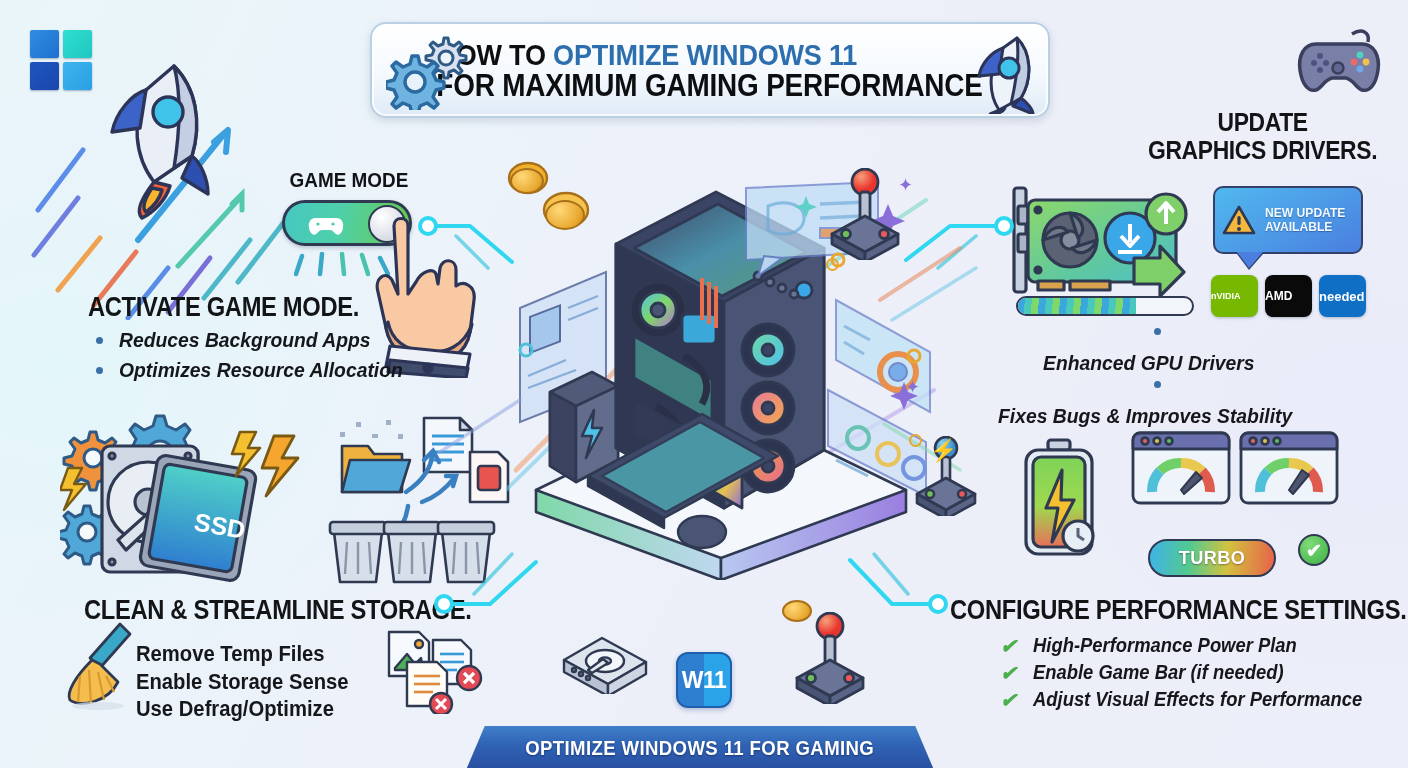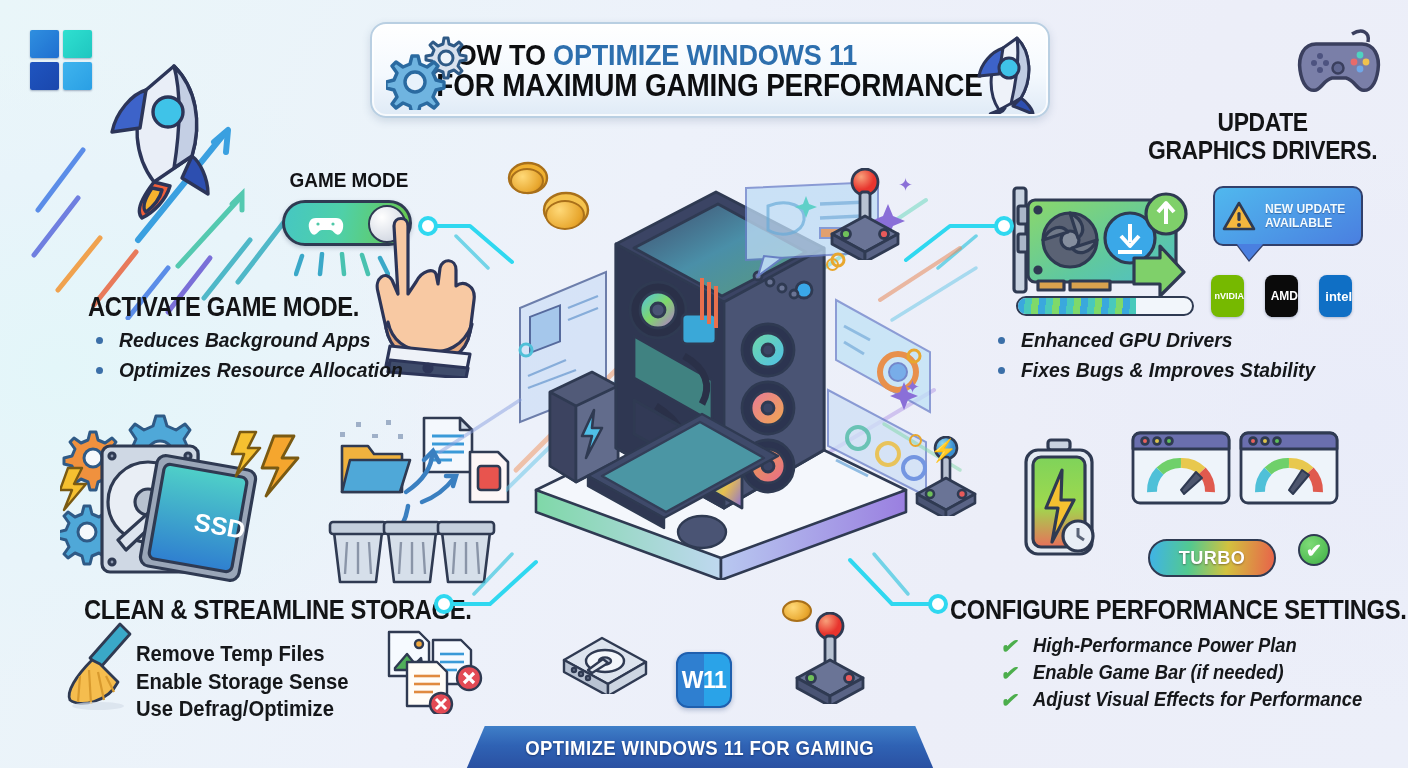--- a/index.html
+++ b/index.html
@@ -87,21 +87,21 @@
   
   #s1-head { left: 88px; top: 292px; font-size: 27px; }
   #s1-list { left: 96px; top: 328px; }
   #s1-list .bullet-row { margin-bottom: 6px; }
   #s1-list .cond-body { font-size: 21px; }
 
   
   #s2-head { left: 1148px; top: 108px; text-align:center; font-size: 26px; line-height: 1.08; }
   #s2-head span { display:block; transform: scaleX(.88); }
   #s2-list { left: 998px; top: 328px; }
-  #s2-list .bullet-row { margin-bottom: 6px; }
+  #s2-list .bullet-row { margin-bottom: 6px; flex-direction: column; }
   #s2-list .cond-body { font-size: 21px; }
 
   
   #s3-head { left: 84px; top: 595px; font-size: 27px; }
   #s3-list { left: 136px; top: 640px; }
   #s3-list .cond-body { font-size: 22px; line-height: 1.26; }
 
   
   #s4-head { left: 950px; top: 595px; font-size: 27px; }
   #s4-list { left: 1000px; top: 634px; }
@@ -148,35 +148,35 @@
   #gpu-card { left: 1008px; top: 180px; width: 190px; height: 130px; }
   #gpu-bar {
     left: 1016px; top: 296px; width: 178px; height: 20px; border-radius: 10px;
     background:#f2f6fb; border: 2.5px solid #2f3a52; overflow:hidden;
   }
   #gpu-bar i {
     display:block; height:100%; width: 68%;
     background: repeating-linear-gradient(95deg,#3aa8dd 0 7px,#49c9bb 7px 14px,#7fd96a 14px 21px);
   }
   #bubble {
-    left: 1213px; top: 186px; width: 150px; height: 60px; border-radius: 10px;
+    left: 1213px; top: 186px; width: 150px; height: 68px; border-radius: 10px;
     background: linear-gradient(150deg,#50b8ee 0%,#4a7fe0 100%);
     border: 2.5px solid #32406b;
     display:flex; align-items:center; gap:6px; padding: 0 7px;
   }
   #bubble::after {
     content:""; position:absolute; left: 22px; bottom: -16px;
     border-left: 12px solid transparent; border-right: 14px solid transparent;
     border-top: 16px solid #4a7fe0;
     filter: drop-shadow(0 2px 0 #32406b);
   }
   #bubble-txt { color:#f2fbff; font-weight:bold; font-size:13px; line-height:1.1;
       transform: scaleX(.93); text-shadow: 0 1px 1px rgba(10,30,80,.4); }
-  .vendor { top: 275px; width: 33px; height: 42px; border-radius: 8px;
-      display:flex; align-items:center; justify-content:flex-end;
+  .vendor { top: 275px; width: 47px; height: 42px; border-radius: 8px;
+      display:flex; align-items:center; justify-content:flex-start;
       font-weight:bold; color:#fff; box-shadow: 0 1px 3px rgba(30,50,90,.3); }
   #v-nvidia { left: 1211px; background:#76b900; font-size: 9px; }
   #v-amd { left: 1265px; background:#0a0a0a; font-size: 12px; }
   #v-intel { left: 1319px; background:#0f6fc5; font-size: 13px; }
 
   
   #hdd-group { left: 60px; top: 410px; width: 270px; height: 180px; }
   #files-group { left: 320px; top: 410px; width: 190px; height: 175px; }
   #broom { left: 60px; top: 620px; width: 78px; height: 90px; }
   #docs-x { left: 385px; top: 628px; width: 100px; height: 86px; }
@@ -402,21 +402,21 @@
     </div>
   </div>
 
   <div class="abs vendor" id="v-nvidia">
     <span>nVIDIA</span>
   </div>
   <div class="abs vendor" id="v-amd">
     <span>AMD</span>
   </div>
   <div class="abs vendor" id="v-intel">
-    <span>intel</span>
+    <span>needed</span>
   </div>
 
   <div class="abs" id="s2-list">
     <div class="bullet-row">
       <span class="dot"></span>
       <span class="cond-body">Enhanced GPU Drivers</span>
     </div>
     <div class="bullet-row">
       <span class="dot"></span>
       <span class="cond-body">Fixes Bugs &amp; Improves Stability</span>

